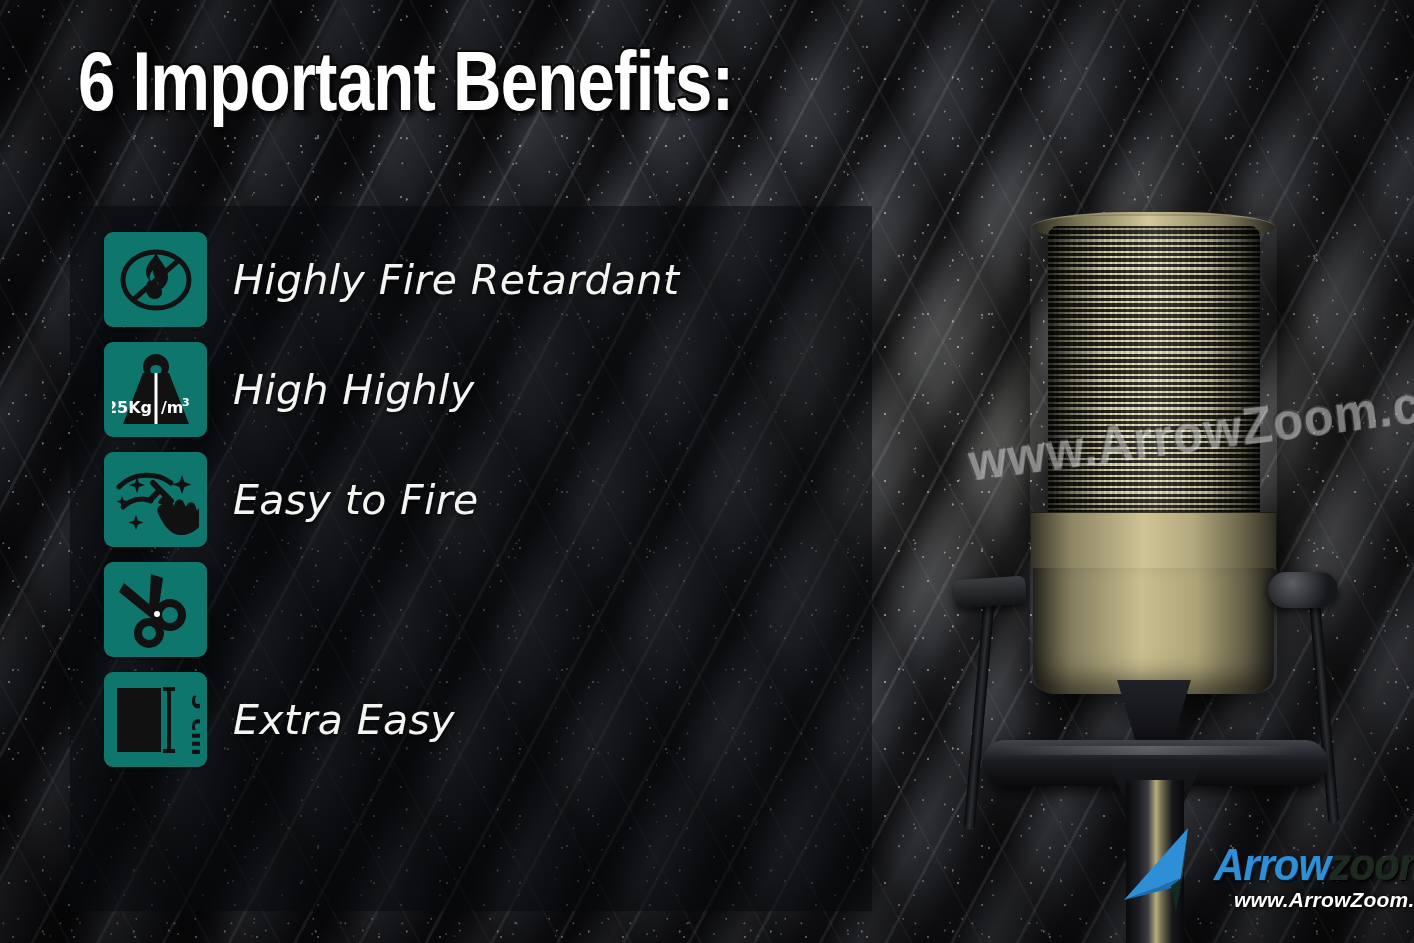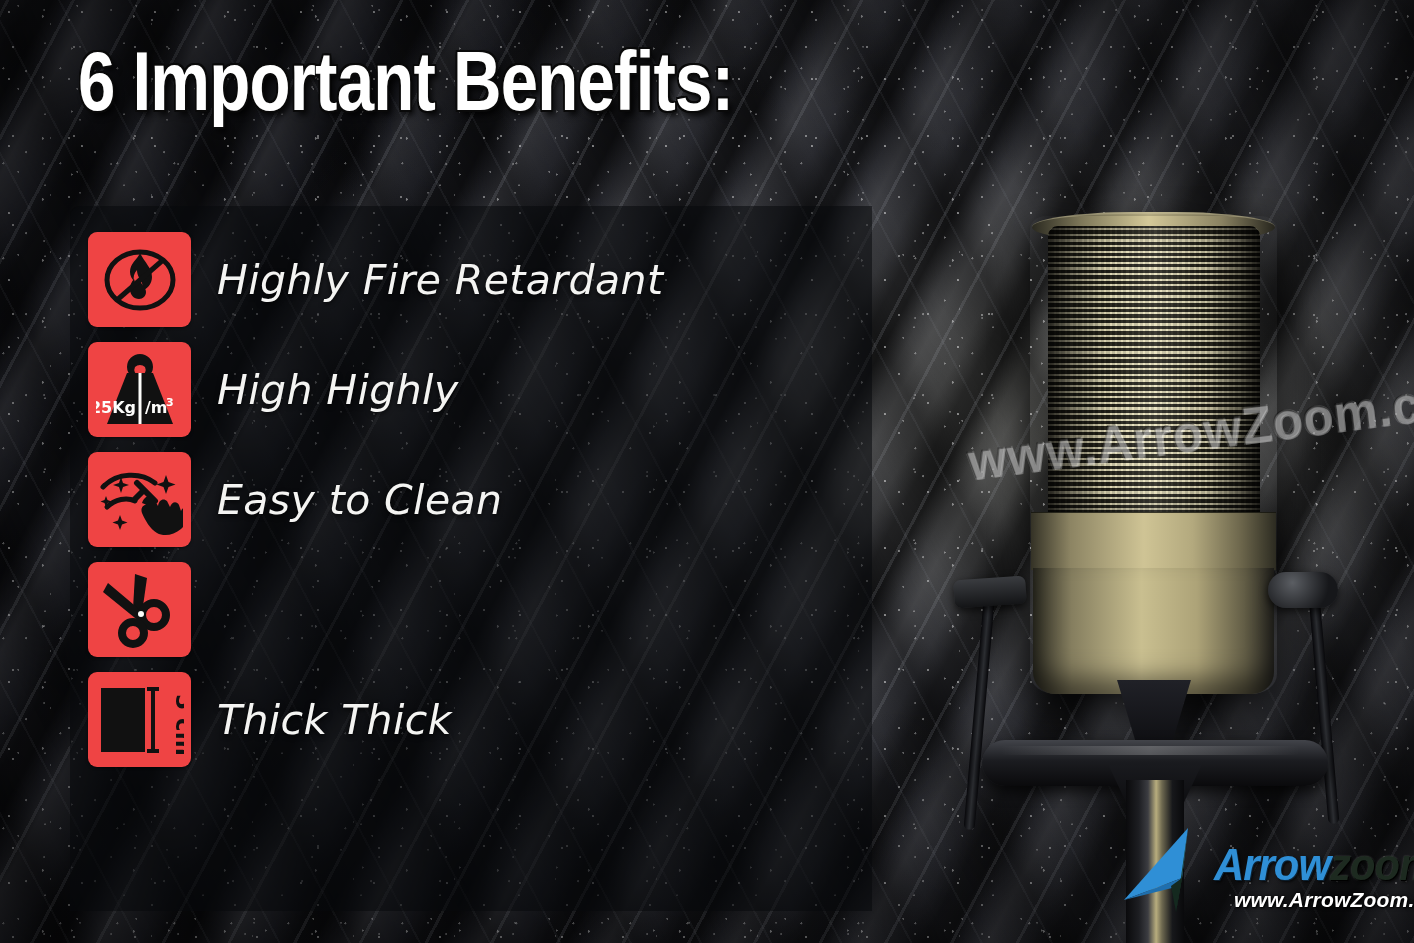--- a/index.html
+++ b/index.html
@@ -110,35 +110,35 @@
     left:70px; top:206px;
     width:802px; height:705px;
     background:rgba(8,9,12,.55);
     border-radius:10px 0 0 0;
     backdrop-filter:saturate(.7);
   }
 
   
   .rows{
     position:absolute;
-    left:88px; top:232px;
+    left:104px; top:232px;
     width:760px;
   }
   .row{
     display:flex;
     align-items:center;
     height:95px;
     margin-bottom:15px;
   }
   .row:last-child{ margin-bottom:0; }
 
   .iconbox{
     flex:0 0 auto;
     width:103px; height:95px;
-    background:#ef4444;
+    background:#0f766e;
     border-radius:9px;
     display:flex; align-items:center; justify-content:center;
     box-shadow:0 1px 3px rgba(0,0,0,.5);
     overflow:hidden;
   }
   .iconbox svg{ display:block; }
 
   .row-label{
     margin-left:26px;
     font-family:"DejaVu Sans", sans-serif;
@@ -374,21 +374,21 @@
           <path d="M10 44 C18 36 30 34 38 38" fill="none" stroke="#111" stroke-width="5" stroke-linecap="round"></path>
           <path d="M40 20 L58 38" stroke="#111" stroke-width="6" stroke-linecap="round"></path>
           <path d="M38 36 L46 28" stroke="#111" stroke-width="6" stroke-linecap="round"></path>
           <path d="M45 40 c3-8 9-8 12-4 l4 7 c1-7 6-8 9-5 l3 6 c2-6 7-6 9-2 l2 6 c2-5 7-4 8 0 c1 5 -2 13 -8 18 c-7 6 -17 8 -24 4 c-7 -4 -12 -13 -15 -20 c-2 -5 2 -9 5 -8 z" fill="#111"></path>
           <path d="M24 14 l2 6 l6 2 l-6 2 l-2 6 l-2 -6 l-6 -2 l6 -2 z" fill="#111"></path>
           <path d="M69 12 l2.5 7 l7 2.5 l-7 2.5 l-2.5 7 l-2.5 -7 l-7 -2.5 l7 -2.5 z" fill="#111"></path>
           <path d="M23 52 l2 5.5 l5.5 2 l-5.5 2 l-2 5.5 l-2 -5.5 l-5.5 -2 l5.5 -2 z" fill="#111"></path>
           <path d="M5 33 l1.5 4 l4 1.5 l-4 1.5 l-1.5 4 l-1.5 -4 l-4 -1.5 l4 -1.5 z" fill="#111" transform="translate(4,0)"></path>
         </svg>
       </div>
-      <div class="row-label">Easy to Clean</div>
+      <div class="row-label">Easy to Fire</div>
     </div>
 
     <div class="row">
       <div class="iconbox">
         <svg width="82" height="78" viewBox="0 0 82 78">
           <path d="M36 3 L48 7 L43 42 L34 38 Z" fill="#111"></path>
           <path d="M4 21 L9 12 L47 44 L41 51 Z" fill="#111"></path>
           <circle cx="55" cy="44" r="12" fill="none" stroke="#111" stroke-width="8"></circle>
           <circle cx="34" cy="62" r="11" fill="none" stroke="#111" stroke-width="8"></circle>
           <circle cx="42" cy="43" r="4" fill="#fdfdfb" stroke="#111" stroke-width="2"></circle>
@@ -399,21 +399,21 @@
     <div class="row">
       <div class="iconbox">
         <svg width="88" height="80" viewBox="0 0 88 80">
           <rect x="5" y="8" width="44" height="64" fill="#111"></rect>
           <line x1="57" y1="8" x2="57" y2="72" stroke="#111" stroke-width="4"></line>
           <line x1="51" y1="9" x2="63" y2="9" stroke="#111" stroke-width="4"></line>
           <line x1="51" y1="71" x2="63" y2="71" stroke="#111" stroke-width="4"></line>
           <text x="0" y="0" transform="translate(80,14) rotate(90)" font-family="DejaVu Sans, sans-serif" font-size="23" font-weight="bold" fill="#111">5 cm</text>
         </svg>
       </div>
-      <div class="row-label">Thick Thick</div>
+      <div class="row-label">Extra Easy</div>
     </div>
 
   </div>
 
   <div class="logo">
     <svg class="logo-mark" viewBox="0 0 96 86">
       <polygon points="2,74 66,2 60,52" fill="#2f8fd6"></polygon>
       <polygon points="2,74 60,52 50,62" fill="#1f6fae"></polygon>
       <polygon points="66,2 60,52 54,86" fill="#1c3a2c"></polygon>
       <polygon points="60,52 54,86 49,60" fill="#14291f"></polygon>

